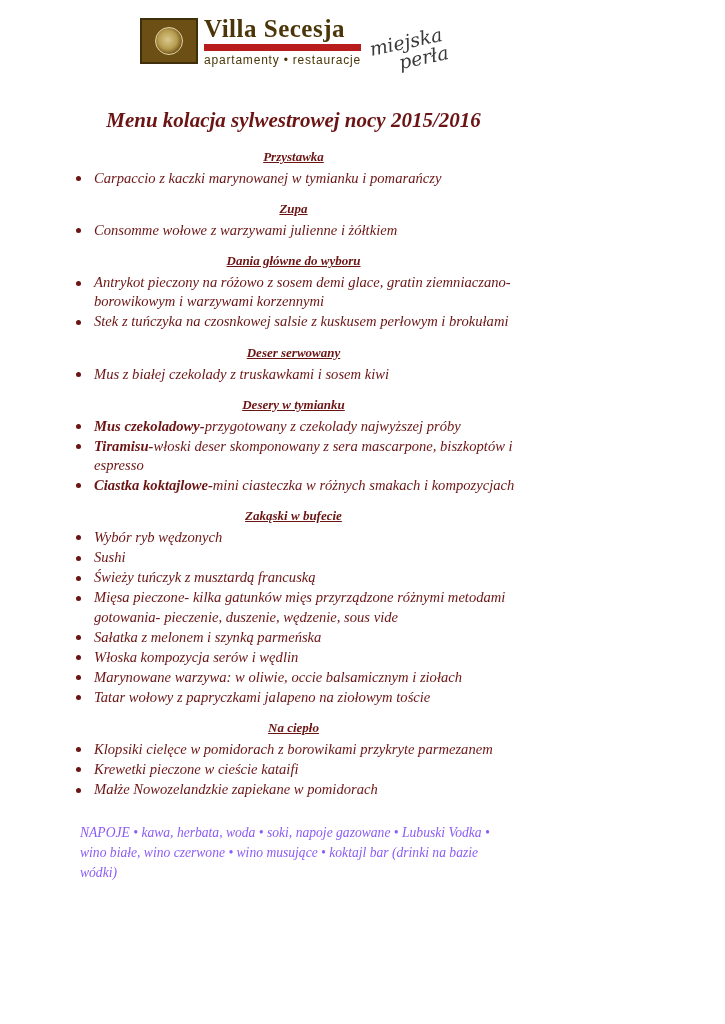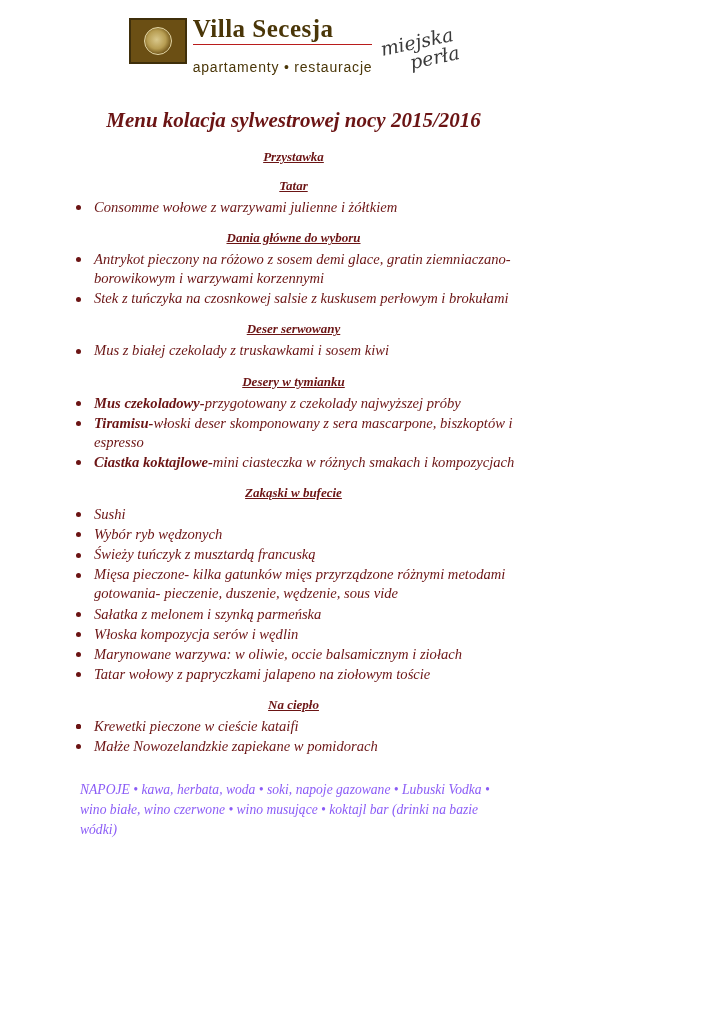--- a/index.html
+++ b/index.html
@@ -64,26 +64,26 @@
   .logo-name {
     font-family: "Liberation Serif", serif;
     font-size: 25px;
     font-weight: bold;
     color: #4a3608;
     letter-spacing: 0.5px;
     line-height: 1.05;
   }
   .logo-sub {
     font-family: "Liberation Sans", sans-serif;
-    font-size: 14px;
+    font-size: 12px;
     letter-spacing: 0.8px;
     color: #4a3608;
     margin-top: 2px;
-    border-top: 1px solid #b91c1c;
-    padding-top: 14px;
+    border-top: 7px solid #b91c1c;
+    padding-top: 2px;
   }
   .logo-script {
     font-family: "DejaVu Serif", serif;
     font-style: italic;
     font-size: 19px;
     color: #3a3a3a;
     transform: rotate(-12deg);
     margin-left: 10px;
     margin-top: 16px;
     line-height: 1.0;
@@ -168,53 +168,56 @@
         <span class="l1">miejska</span>
         <span class="l2">perła</span>
       </div>
     </div>
   </div>
 
   <div class="doc-title">Menu kolacja sylwestrowej nocy 2015/2016</div>
 
   <div id="sections-root">
       <div class="section-head">Przystawka</div>
-      <div class="section-head">Tatar</div>
+      <ul class="items">
+        <li><span class="bullet"></span><span>Carpaccio z kaczki marynowanej w tymianku i pomarańczy</span></li>
+      </ul>
+      <div class="section-head">Zupa</div>
       <ul class="items">
         <li><span class="bullet"></span><span>Consomme wołowe z warzywami julienne i żółtkiem</span></li>
       </ul>
       <div class="section-head">Dania główne do wyboru</div>
       <ul class="items">
         <li><span class="bullet"></span><span>Antrykot pieczony na różowo z sosem demi glace, gratin ziemniaczano-borowikowym i warzywami korzennymi</span></li>
         <li><span class="bullet"></span><span>Stek z tuńczyka na czosnkowej salsie z kuskusem perłowym i brokułami</span></li>
       </ul>
       <div class="section-head">Deser serwowany</div>
       <ul class="items">
         <li><span class="bullet"></span><span>Mus z białej czekolady z truskawkami i sosem kiwi</span></li>
       </ul>
       <div class="section-head">Desery w tymianku</div>
       <ul class="items">
         <li><span class="bullet"></span><span class="lead">Mus czekoladowy-</span><span>przygotowany z czekolady najwyższej próby</span></li>
         <li><span class="bullet"></span><span class="lead">Tiramisu-</span><span>włoski deser skomponowany z sera mascarpone, biszkoptów i espresso</span></li>
         <li><span class="bullet"></span><span class="lead">Ciastka koktajlowe-</span><span>mini ciasteczka w różnych smakach i kompozycjach</span></li>
       </ul>
       <div class="section-head">Zakąski w bufecie</div>
       <ul class="items">
+        <li><span class="bullet"></span><span>Wybór ryb wędzonych</span></li>
         <li><span class="bullet"></span><span>Sushi</span></li>
-        <li><span class="bullet"></span><span>Wybór ryb wędzonych</span></li>
         <li><span class="bullet"></span><span>Świeży tuńczyk z musztardą francuską</span></li>
         <li><span class="bullet"></span><span>Mięsa pieczone- kilka gatunków mięs przyrządzone różnymi metodami gotowania- pieczenie, duszenie, wędzenie, sous vide</span></li>
         <li><span class="bullet"></span><span>Sałatka z melonem i szynką parmeńska</span></li>
         <li><span class="bullet"></span><span>Włoska kompozycja serów i wędlin</span></li>
         <li><span class="bullet"></span><span>Marynowane warzywa: w oliwie, occie balsamicznym i ziołach</span></li>
         <li><span class="bullet"></span><span>Tatar wołowy z papryczkami jalapeno na ziołowym toście</span></li>
       </ul>
       <div class="section-head">Na ciepło</div>
       <ul class="items">
-        <li><span class="bullet"></span></li>
+        <li><span class="bullet"></span><span>Klopsiki cielęce w pomidorach z borowikami przykryte parmezanem</span></li>
         <li><span class="bullet"></span><span>Krewetki pieczone w cieście kataifi</span></li>
         <li><span class="bullet"></span><span>Małże Nowozelandzkie zapiekane w pomidorach</span></li>
       </ul>
     </div>
 
   <div class="footer">NAPOJE • kawa, herbata, woda • soki, napoje gazowane • Lubuski Vodka • wino białe, wino czerwone • wino musujące • koktajl bar (drinki na bazie wódki)</div>
 
 </div>
 
 </body></html>

